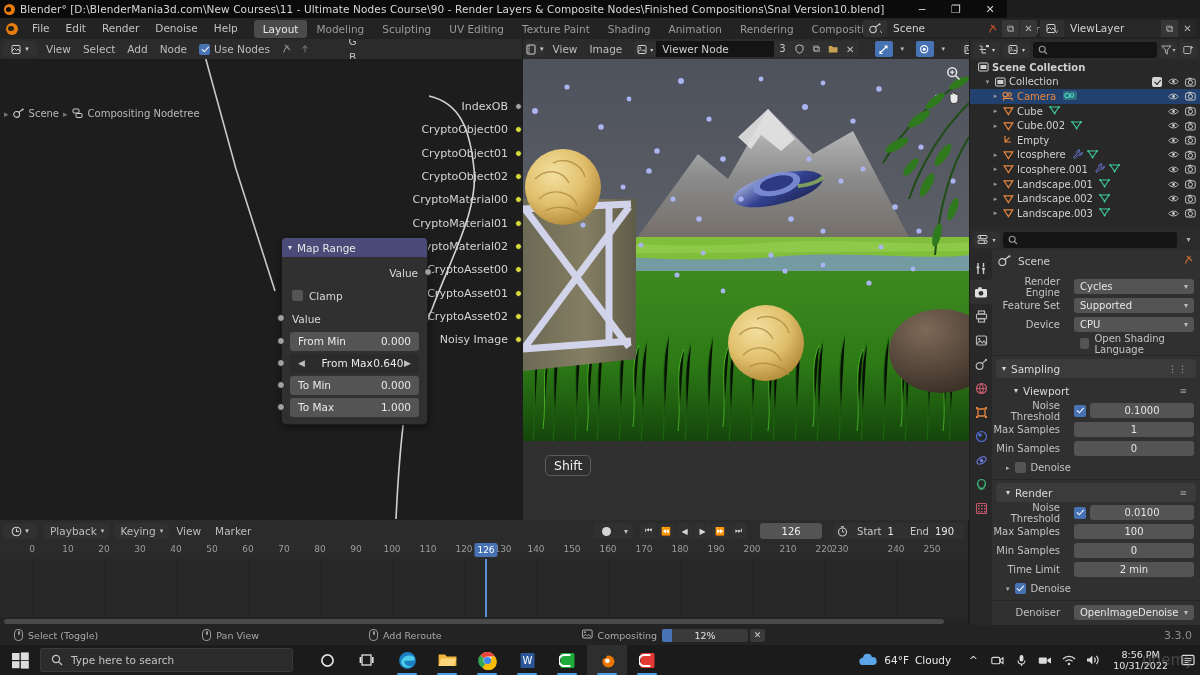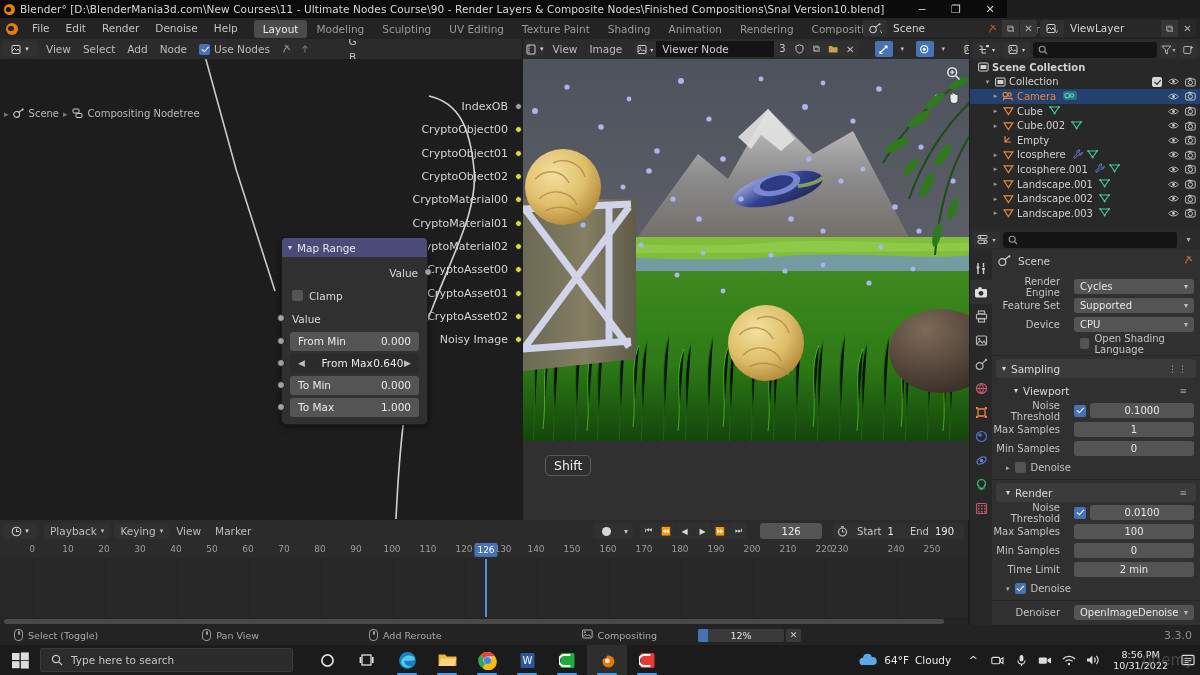--- a/index.html
+++ b/index.html
@@ -176,21 +176,21 @@
   .tl-scroll { position:absolute; left:0; bottom:0; width:968px; height:8px; background:#242424; }
   .tl-scroll .thumb { position:absolute; left:4px; top:1.5px; width:940px; height:5px; background:#494949; border-radius:3px; }
 
   
   .statusbar { position:absolute; left:0; top:625px; width:1200px; height:20px; background:#232323; display:flex; align-items:center; font-size:9.5px; color:#a8a8a8; }
   .sb-item { display:flex; align-items:center; gap:5px; }
   .mouse-ic { width:9px;height:12px;border:1px solid #9a9a9a; border-radius:4px 4px 4px 4px; position:relative; }
   .mouse-ic::after{content:"";position:absolute;left:3px;top:1px;width:2px;height:4px;background:#9a9a9a;border-radius:1px;}
   .mouse-ic.r::after{left:3px;}
   .prog-wrap { display:flex; align-items:center; gap:0; }
-  .prog-bar { width:86px; height:13px; background:#3a3a3a; border-radius:2px; position:relative; overflow:hidden; display:flex; align-items:center; justify-content:center;margin-left:36px;}
+  .prog-bar { width:86px; height:13px; background:#3a3a3a; border-radius:2px; position:relative; overflow:hidden; display:flex; align-items:center; justify-content:center;}
   .prog-fill { position:absolute; left:0; top:0; bottom:0; background:#4772b3; }
   .prog-txt { position:relative; font-size:9.5px; color:#e2e2e2; }
   .prog-x { width:15px;height:13px;background:#3a3a3a;border-radius:2px;margin-left:2px;display:flex;align-items:center;justify-content:center;color:#d0d0d0;font-size:9px;}
   .version { position:absolute; right:8px; font-size:11px; color:#8e8e8e; }
 
   
   .taskbar { position:absolute; left:0; top:645px; width:1200px; height:30px; background:#1b1b1b; display:flex; align-items:center; }
   .tb-start { width:40px;height:30px;display:flex;align-items:center;justify-content:center;}
   .tb-search { width:253px;height:24px;background:#2b2b2b;border:1px solid #3a3a3a;border-radius:2px;display:flex;align-items:center;gap:8px;padding-left:10px;color:#c5c5c5;font-size:10.5px;}
   .tb-ic { width:40px;height:30px;display:flex;align-items:center;justify-content:center;position:relative;}

